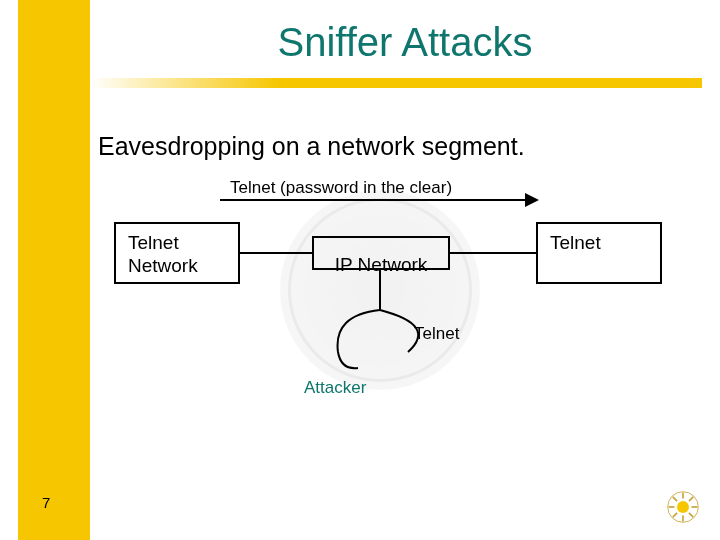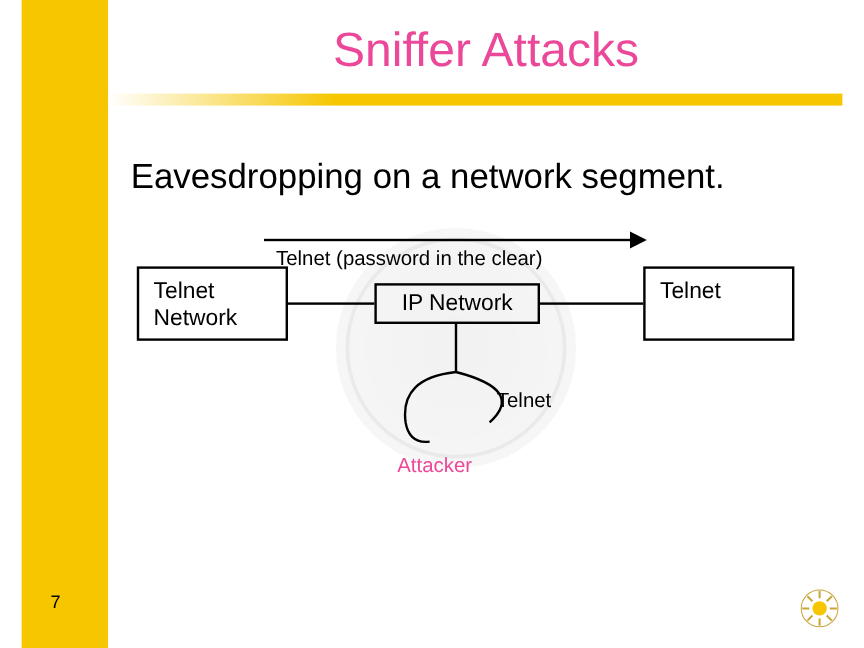--- a/index.html
+++ b/index.html
@@ -19,21 +19,21 @@
     height: 540px;
     background: #f6c600;
   }
   .title {
     position: absolute;
     left: 90px;
     right: 0;
     top: 20px;
     text-align: center;
     font-size: 40px;
-    color: #ec4899;
+    color: #0f766e;
   }
   .underline-wrap {
     position: absolute;
     left: 90px;
     top: 78px;
     width: 612px;
     height: 10px;
   }
   .underline-gradient {
     position: absolute;
@@ -48,23 +48,22 @@
     left: 190px;
     top: 0;
     width: 422px;
     height: 10px;
     background: #f6c600;
   }
   .subtitle {
     position: absolute;
     left: 98px;
     top: 132px;
-    font-size: 29px;
-    color: #000;
-    margin-left: 11px;
+    font-size: 25px;
+    color: #000;
   }
   .watermark {
     position: absolute;
     left: 280px;
     top: 190px;
     width: 200px;
     height: 200px;
     border-radius: 50%;
     opacity: 0.15;
     background: radial-gradient(circle, #aaa 0%, #bbb 50%, #ddd 100%);
@@ -75,21 +74,20 @@
     left: 8px; top: 8px; right: 8px; bottom: 8px;
     border-radius: 50%;
     border: 3px solid #777;
   }
   .label-top {
     position: absolute;
     left: 230px;
     top: 178px;
     font-size: 17px;
     color: #000;
-    margin-top: 28px;
   }
   .arrow-line {
     position: absolute;
     left: 220px;
     top: 199px;
     width: 310px;
     height: 2px;
     background: #000;
   }
   .arrow-head {
@@ -115,21 +113,21 @@
     height: 62px;
     padding: 8px 12px;
     line-height: 1.2;
   }
   .box-ip {
     left: 312px;
     top: 236px;
     width: 138px;
     height: 34px;
     text-align: center;
-    padding-top: 4px;
+    padding-top: 16px;
   }
   .box-server {
     left: 536px;
     top: 222px;
     width: 126px;
     height: 62px;
     padding: 8px 12px;
     line-height: 1.2;
   }
   .conn {
@@ -151,24 +149,24 @@
   }
   .label-telnet-branch {
     position: absolute;
     left: 414px;
     top: 324px;
     font-size: 17px;
     color: #000;
   }
   .label-attacker {
     position: absolute;
-    left: 331px;
+    left: 304px;
     top: 378px;
     font-size: 17px;
-    color: #ec4899;
+    color: #0f766e;
   }
   .page-num {
     position: absolute;
     left: 42px;
     top: 494px;
     font-size: 15px;
     color: #000;
   }
   .logo {
     position: absolute;

